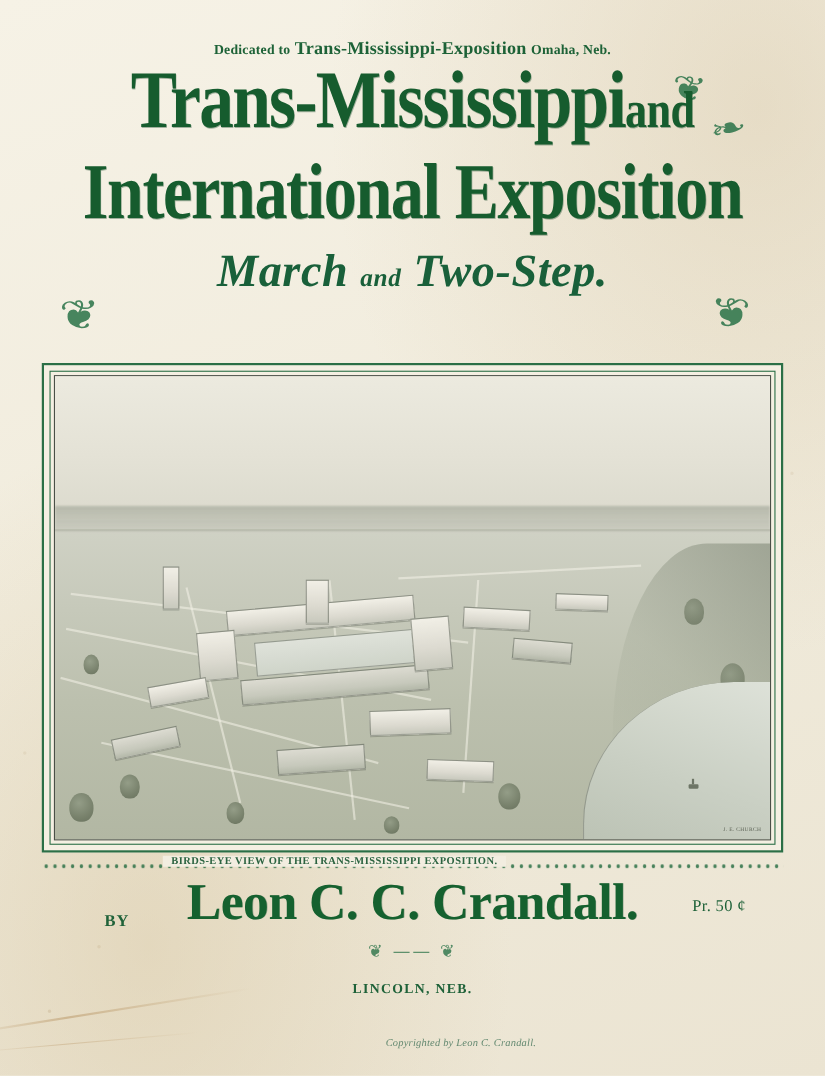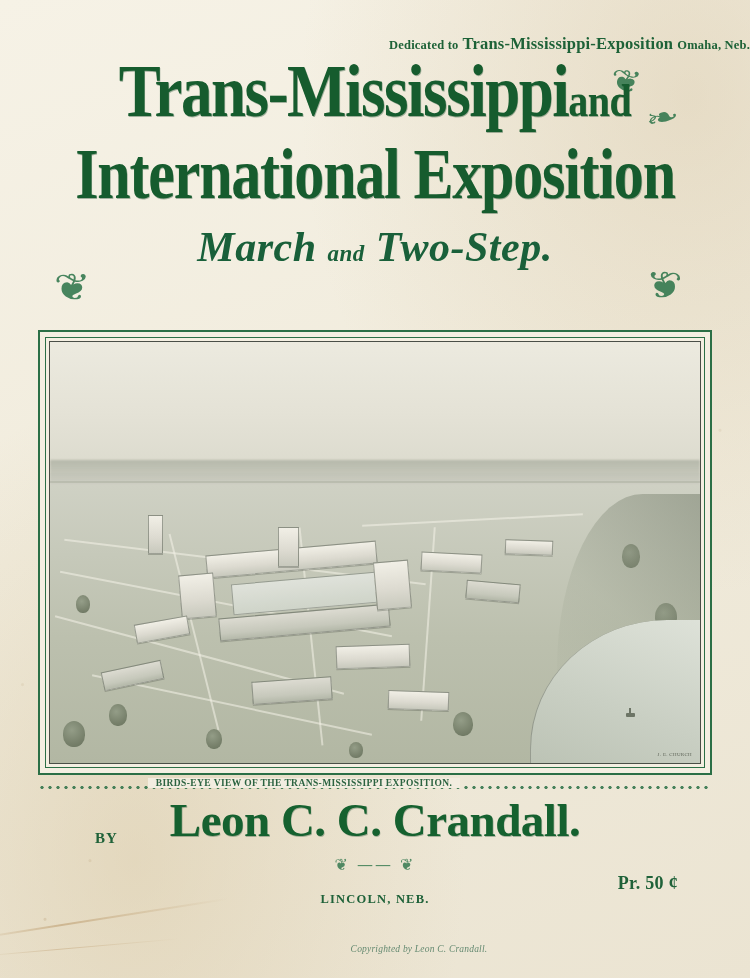--- a/index.html
+++ b/index.html
@@ -57,21 +57,21 @@
     transform: rotate(-5deg);
     pointer-events: none;
   }
 
   
   .dedication {
     position: absolute;
     top: 34px;
     left: 0;
     width: 750px;
-    text-align: right;
+    text-align: center;
     color: #1d6237;
     font-family: "Liberation Serif", serif;
     font-weight: bold;
     font-size: 15.5px;
     letter-spacing: 0.2px;
     white-space: nowrap;
   }
   .dedication .small {
     font-size: 12.5px;
   }
@@ -336,24 +336,24 @@
     font-weight: bold;
     font-size: 47px;
     color: #15612f;
     letter-spacing: -0.5px;
     white-space: nowrap;
     text-shadow: 0.6px 0.6px 0 rgba(10,60,30,0.3);
   }
   .price {
     position: absolute;
     right: 72px;
-    top: 873px;
-    font-family: "Liberation Serif", serif;
-    font-weight: bold;
-    font-size: 18px;
+    top: 816px;
+    font-family: "Liberation Serif", serif;
+    font-weight: normal;
+    font-size: 15px;
     color: #1f6239;
     letter-spacing: 0.3px;
   }
   .comp-flourish {
     position: absolute;
     left: 0;
     top: 855px;
     width: 750px;
     text-align: center;
     color: #2a7348;

